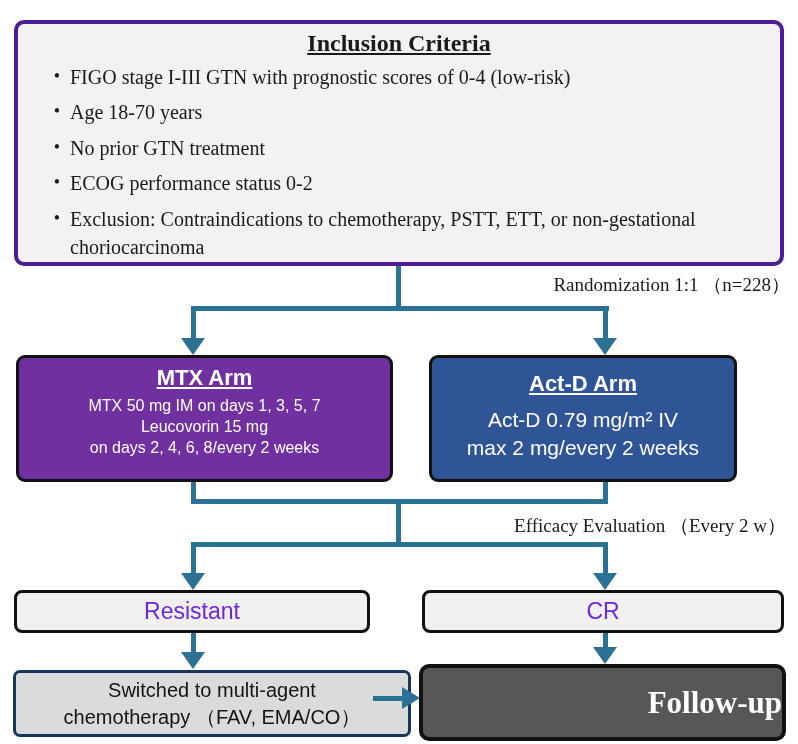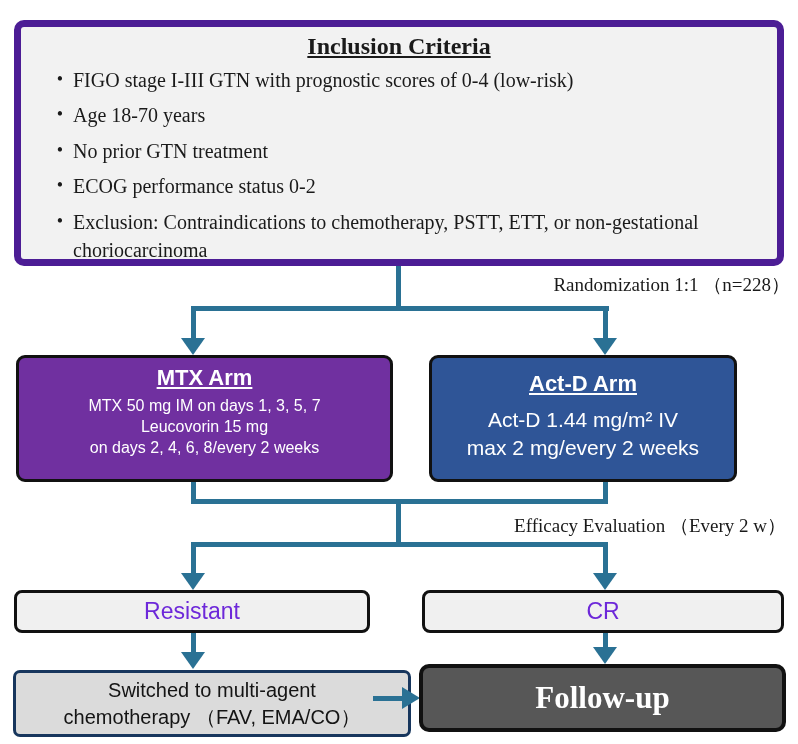--- a/index.html
+++ b/index.html
@@ -4,21 +4,21 @@
 <style>
   html,body{margin:0;padding:0;background:#ffffff;}
   #stage{
     position:relative;width:798px;height:744px;background:#ffffff;overflow:hidden;
     font-family:"Liberation Serif", serif;color:#1a1a1a;
   }
   .box{position:absolute;box-sizing:border-box;}
   
   #inclusion-box{
     left:14px;top:20px;width:770px;height:246px;
-    background:#f2f2f2;border:7px solid #4c1d95;border-radius:10px;
+    background:#f2f2f2;border:4px solid #4c1d95;border-radius:10px;
     padding:5px 26px 4px 26px;
   }
   #inclusion-title{
     text-align:center;font-weight:bold;font-size:24px;
     text-decoration:underline;margin:1px 0 6px 0;
   }
   .bullet-row{display:flex;margin:0 0 7px 0;font-size:20px;line-height:1.42;}
   .bullet-dot{width:26px;flex:0 0 26px;text-align:center;font-size:18px;line-height:1.55;}
   .bullet-text{flex:1;}
   
@@ -53,23 +53,23 @@
   #cr-box{left:422px;top:590px;width:362px;height:43px;}
   
   #switched-box{
     left:13px;top:670px;width:398px;height:67px;
     background:#dbdbdb;border:3px solid #17365d;border-radius:7px;
     font-family:"Liberation Sans", sans-serif;font-size:20px;line-height:1.35;
     display:flex;flex-direction:column;align-items:center;justify-content:center;
     color:#141414;text-align:center;
   }
   #followup-box{
-    left:419px;top:664px;width:367px;height:68px;
+    left:419px;top:664px;width:367px;height:77px;
     background:#575757;border:4px solid #111;border-radius:10px;
-    display:flex;align-items:center;justify-content:center;
+    display:flex;align-items:center;justify-content:flex-end;
   }
   #followup-label{
     color:#ffffff;font-family:"Liberation Serif", serif;
     font-weight:bold;font-size:31px;
   }
 </style>
 </head>
 <body>
 
 <div id="stage">
@@ -108,21 +108,21 @@
 
   <div class="box arm-box" id="mtx-box">
     <div class="arm-title">MTX Arm</div>
     <div class="arm-line">MTX 50 mg IM on days 1, 3, 5, 7</div>
     <div class="arm-line">Leucovorin 15 mg</div>
     <div class="arm-line">on days 2, 4, 6, 8/every 2 weeks</div>
   </div>
 
   <div class="box arm-box" id="actd-box">
     <div class="arm-title">Act-D Arm</div>
-    <div class="arm-line">Act-D 1.44 mg/m² IV</div>
+    <div class="arm-line">Act-D 0.79 mg/m² IV</div>
     <div class="arm-line">max 2 mg/every 2 weeks</div>
   </div>
 
   <div class="line" style="left:191px;top:482px;width:5px;height:22px;"></div>
   <div class="line" style="left:603px;top:482px;width:5px;height:22px;"></div>
   <div class="line" style="left:191px;top:499px;width:417px;height:5px;"></div>
   <div class="line" style="left:396px;top:499px;width:5px;height:48px;"></div>
   <div class="line" style="left:191px;top:542px;width:417px;height:5px;"></div>
   <div class="line" style="left:191px;top:542px;width:5px;height:32px;"></div>
   <div class="arrow-down" style="left:181px;top:573px;"></div>

